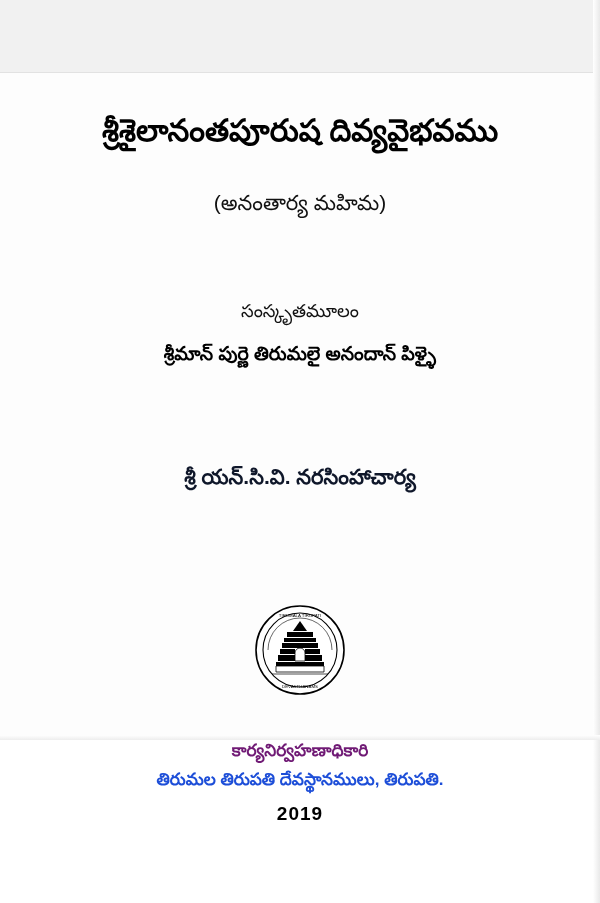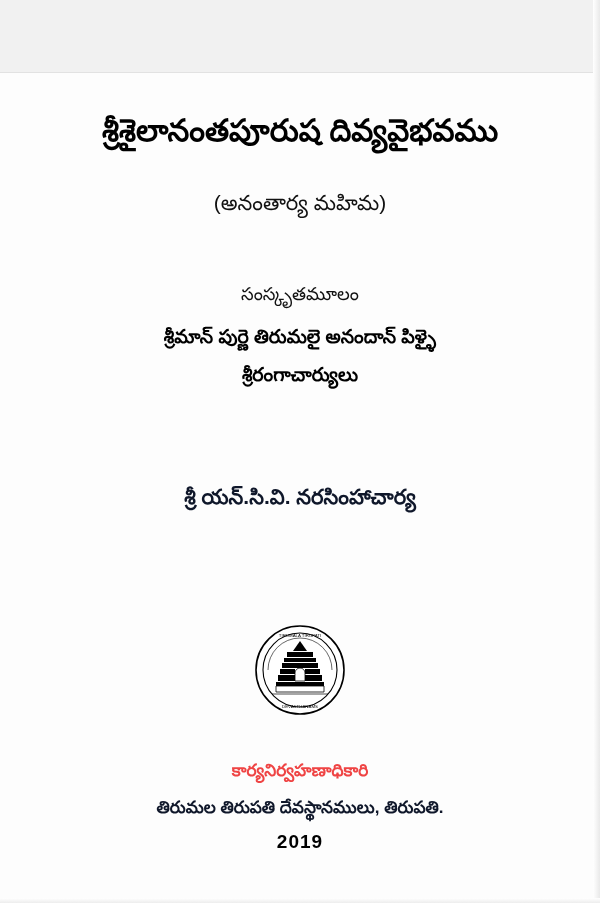--- a/index.html
+++ b/index.html
@@ -10,21 +10,21 @@
     width: 600px;
     height: 903px;
     background: #ffffff;
     font-family: "Liberation Sans", sans-serif;
     color: #000000;
     overflow: hidden;
   }
   .page {
     position: relative;
     width: 600px;
-    height: 903px;
+    height: 740px;
     background: #fdfdfd;
     box-sizing: border-box;
     display: flex;
     flex-direction: column;
     align-items: center;
   }
   .top-band {
     position: absolute;
     top: 0;
     left: 0;
@@ -50,21 +50,21 @@
     line-height: 1.25;
     color: #000;
   }
   .title-sub {
     margin-top: 40px;
     font-size: 21px;
     text-align: center;
     color: #111;
   }
   .block-source {
-    margin-top: 59px;
+    margin-top: 76px;
     text-align: center;
     line-height: 1.75;
   }
   .source-label {
     font-size: 18px;
     color: #111;
   }
   .source-author-1 {
     margin-top: 10px;
     font-size: 19px;
@@ -108,27 +108,27 @@
     line-height: 1.55;
   }
   .publisher-label {
     font-size: 18px;
     color: #111;
   }
   .publisher-line-1 {
     margin-top: 14px;
     font-size: 17px;
     font-weight: bold;
-    color: #ef4444;
+    color: #701a75;
   }
   .publisher-line-2 {
-    margin-top: 11px;
+    margin-top: 3px;
     font-size: 17px;
     font-weight: bold;
-    color: #0f172a;
+    color: #1d4ed8;
   }
   .year {
     margin-top: 6px;
     font-size: 19px;
     font-weight: bold;
     letter-spacing: 1px;
     color: #000;
   }
   .right-edge {
     position: absolute;
@@ -155,21 +155,20 @@
   <div class="top-band"></div>
 
   <div class="content">
 
     <div class="title-main">శ్రీశైలానంతపూరుష దివ్యవైభవము</div>
     <div class="title-sub">(అనంతార్య మహిమ)</div>
 
     <div class="block-source">
       <div class="source-label">సంస్కృతమూలం</div>
       <div class="source-author-1">శ్రీమాన్ పుర్ణె తిరుమలై అనందాన్ పిళ్ళై</div>
-      <div class="source-author-2">శ్రీరంగాచార్యులు</div>
     </div>
 
     <div class="block-translation">
       <div class="translation-author">శ్రీ యన్.సి.వి. నరసింహాచార్య</div>
     </div>
 
     <div class="emblem-wrap">
       <svg class="emblem" width="92" height="92" viewBox="0 0 92 92">
         <circle cx="46" cy="46" r="44" fill="#ffffff" stroke="#000000" stroke-width="1.6"></circle>
         <circle cx="46" cy="46" r="37" fill="#ffffff" stroke="#000000" stroke-width="1.1"></circle>

